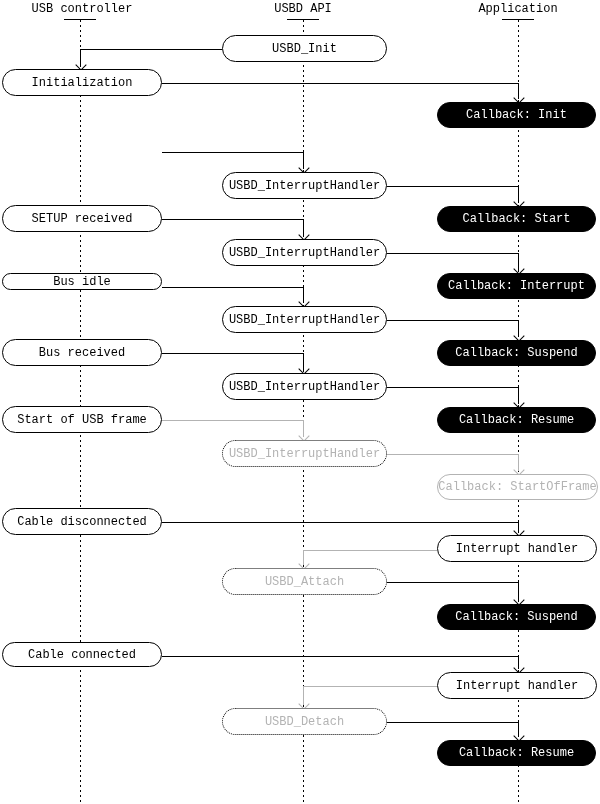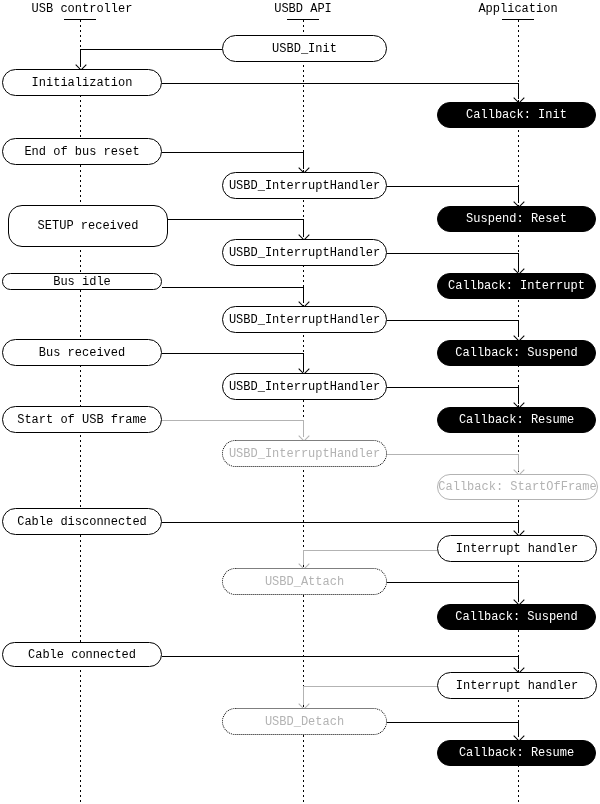--- a/index.html
+++ b/index.html
@@ -124,30 +124,29 @@
   <div class="node" style="left:222px;top:35px;width:165px;height:27px">USBD_Init</div>
   <div class="node" style="left:222px;top:172px;width:165px;height:27px">USBD_InterruptHandler</div>
   <div class="node" style="left:222px;top:239px;width:165px;height:27px">USBD_InterruptHandler</div>
   <div class="node" style="left:222px;top:306px;width:165px;height:27px">USBD_InterruptHandler</div>
   <div class="node" style="left:222px;top:373px;width:165px;height:27px">USBD_InterruptHandler</div>
   <div class="node dotted" style="left:222px;top:440px;width:165px;height:27px">USBD_InterruptHandler</div>
   <div class="node dotted" style="left:222px;top:708px;width:165px;height:27px">USBD_Detach</div>
   <div class="node dotted" style="left:222px;top:568px;width:165px;height:27px">USBD_Attach</div>
 
   <div class="node" style="left:2px;top:69px;width:160px;height:27px">Initialization</div>
-  <div class="node" style="left:2px;top:138px;width:160px;height:27px">End of bus reset</div>
-  <div class="node" style="left:8px;top:205px;width:160px;height:42px">SETUP received</div>
+  <div class="node" style="left:2px;top:205px;width:160px;height:27px">SETUP received</div>
   <div class="node" style="left:2px;top:273px;width:160px;height:17px">Bus idle</div>
   <div class="node" style="left:2px;top:339px;width:160px;height:27px">Bus received</div>
   <div class="node" style="left:2px;top:406px;width:160px;height:27px">Start of USB frame</div>
   <div class="node" style="left:2px;top:508px;width:160px;height:27px">Cable disconnected</div>
   <div class="node" style="left:2px;top:642px;width:160px;height:25px">Cable connected</div>
 
   <div class="node black" style="left:437px;top:102px;width:159px;height:26px">Callback: Init</div>
-  <div class="node black" style="left:437px;top:206px;width:159px;height:26px">Suspend: Reset</div>
+  <div class="node black" style="left:437px;top:206px;width:159px;height:26px">Callback: Start</div>
   <div class="node black" style="left:437px;top:273px;width:159px;height:26px">Callback: Interrupt</div>
   <div class="node black" style="left:437px;top:340px;width:159px;height:26px">Callback: Suspend</div>
   <div class="node black" style="left:437px;top:407px;width:159px;height:26px">Callback: Resume</div>
   <div class="node grayline" style="left:437px;top:474px;width:161px;height:26px">Callback: StartOfFrame</div>
   <div class="node" style="left:437px;top:535px;width:160px;height:27px">Interrupt handler</div>
   <div class="node black" style="left:437px;top:604px;width:159px;height:26px">Callback: Suspend</div>
   <div class="node" style="left:437px;top:672px;width:160px;height:27px">Interrupt handler</div>
   <div class="node black" style="left:437px;top:740px;width:159px;height:26px">Callback: Resume</div>
 
 </div>

